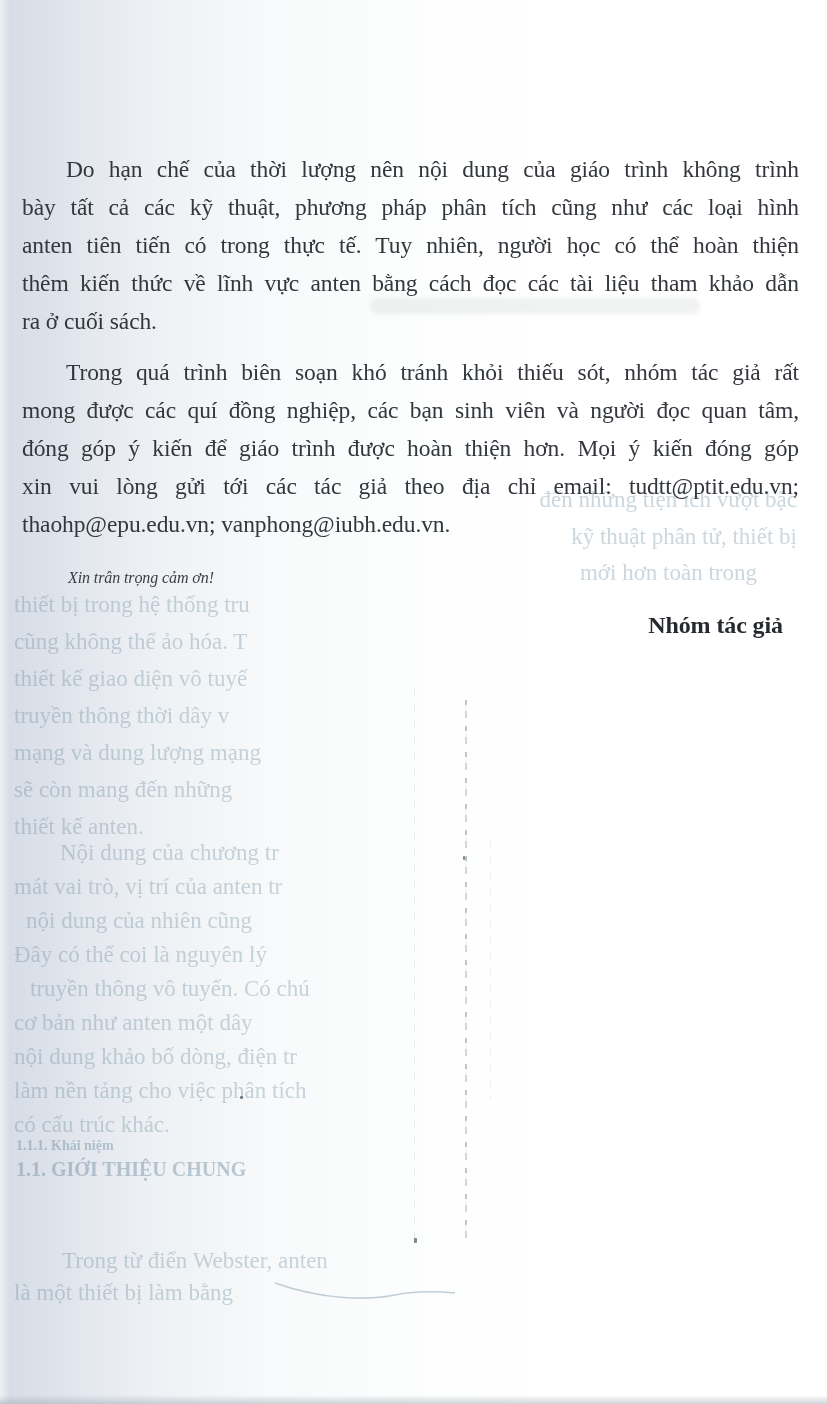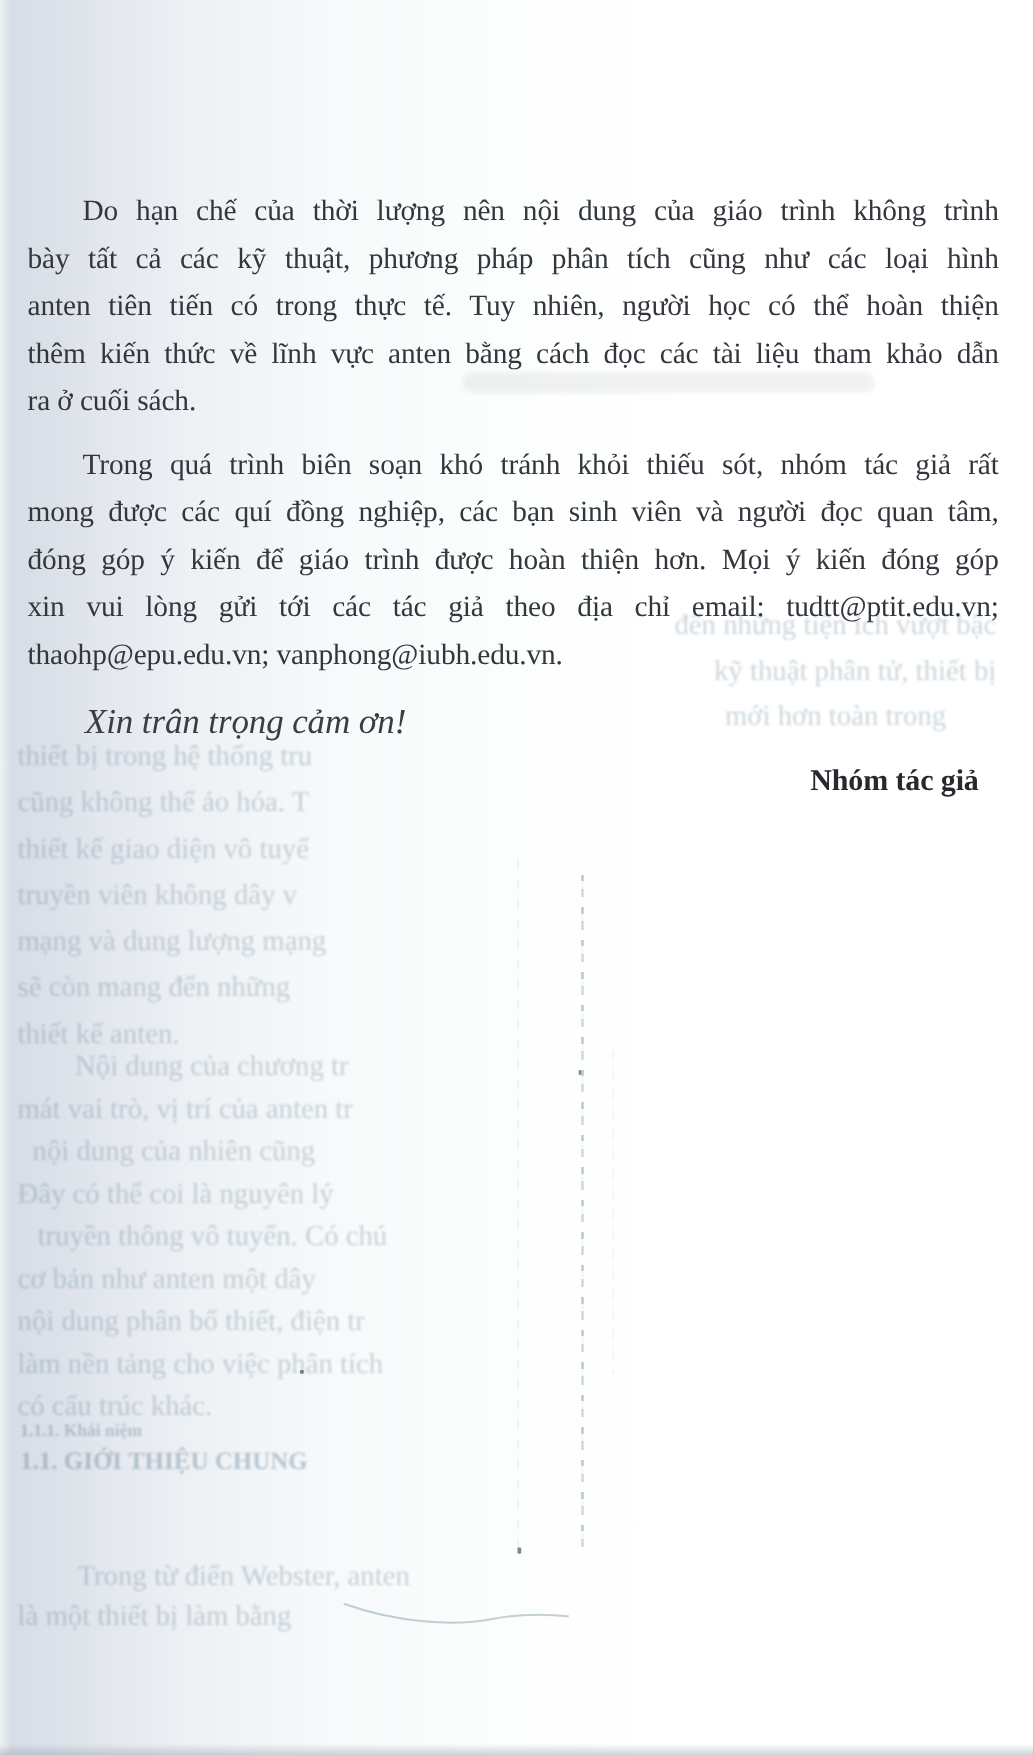--- a/index.html
+++ b/index.html
@@ -23,21 +23,21 @@
   }
   .pline{
     text-align:justify;text-align-last:justify;
     height:38px;overflow:hidden;white-space:nowrap;
   }
   .pline.last{text-align-last:left;}
   .pline.indent{text-indent:44px;}
   .para{margin:0 0 13px 0;padding:0;}
   .closing-line{
     margin-top:16px;padding-left:46px;
-    font-style:italic;font-size:28px;color:#3a3e44;
+    font-style:italic;font-size:16px;color:#3a3e44;
   }
   .signature-line{
     margin-top:9px;text-align:right;padding-right:16px;
     font-weight:bold;font-size:24px;color:#26292e;
   }
   
   .ghost{position:absolute;z-index:1;color:rgba(104,134,154,0.34);
     font-size:23px;filter:blur(0.7px);white-space:nowrap;}
   .ghost.right{text-align:right;margin-left:20px;}
   .ghost.bold{font-weight:bold;color:rgba(96,128,150,0.40);}
@@ -67,32 +67,32 @@
 
   <div class="ghost-smudge" style="left:370px;top:298px;width:330px;height:16px;"></div>
 
   <div class="ghost right" style="right:30px;top:487px;">đến những tiện ích vượt bậc</div>
   <div class="ghost right" style="right:30px;top:524px;">kỹ thuật phân tử, thiết bị</div>
   <div class="ghost right" style="right:70px;top:560px;">mới hơn toàn trong</div>
 
   <div class="ghost" style="left:14px;top:592px;">thiết bị trong hệ thống tru</div>
   <div class="ghost" style="left:14px;top:666px;">thiết kế giao diện vô tuyế</div>
   <div class="ghost" style="left:14px;top:629px;">cũng không thể ảo hóa. T</div>
-  <div class="ghost" style="left:14px;top:703px;">truyền viên không dây v</div>
+  <div class="ghost" style="left:14px;top:703px;">truyền thông thời dây v</div>
   <div class="ghost" style="left:14px;top:740px;">mạng và dung lượng mạng</div>
   <div class="ghost" style="left:14px;top:777px;">sẽ còn mang đến những</div>
   <div class="ghost" style="left:14px;top:814px;">thiết kế anten.</div>
 
   <div class="ghost" style="left:60px;top:840px;">Nội dung của chương tr</div>
   <div class="ghost" style="left:14px;top:874px;">mát vai trò, vị trí của anten tr</div>
   <div class="ghost" style="left:26px;top:908px;">nội dung của nhiên cũng</div>
   <div class="ghost" style="left:14px;top:942px;">Đây có thể coi là nguyên lý</div>
   <div class="ghost" style="left:30px;top:976px;">truyền thông vô tuyến. Có chú</div>
   <div class="ghost" style="left:14px;top:1010px;">cơ bản như anten một dây</div>
-  <div class="ghost" style="left:14px;top:1044px;">nội dung phân bố thiết, điện tr</div>
+  <div class="ghost" style="left:14px;top:1044px;">nội dung khảo bố dòng, điện tr</div>
   <div class="ghost" style="left:14px;top:1078px;">làm nền tảng cho việc phân tích</div>
   <div class="ghost" style="left:14px;top:1112px;">có cấu trúc khác.</div>
 
   <div class="ghost bold" style="left:16px;top:1158px;font-size:20px;text-align:right;">1.1. GIỚI THIỆU CHUNG</div>
   <div class="ghost bold" style="left:16px;top:1138px;font-size:14px;text-align:center;">1.1.1. Khái niệm</div>
   <div class="ghost" style="left:62px;top:1248px;">Trong từ điển Webster, anten</div>
   <div class="ghost" style="left:14px;top:1280px;">là một thiết bị làm bằng</div>
 
   <div class="streak" style="left:414px;top:688px;height:555px;opacity:.7;"></div>
   <div class="crease" style="left:465px;top:700px;height:545px;"></div>

